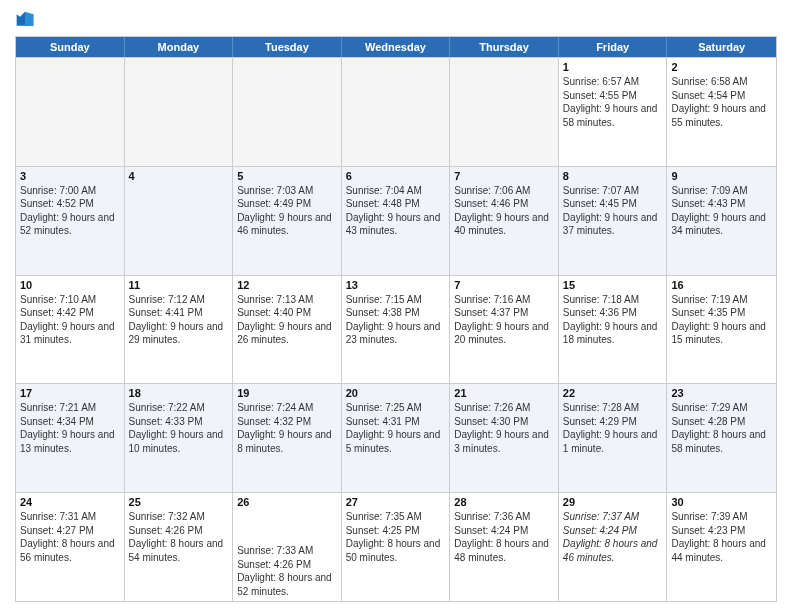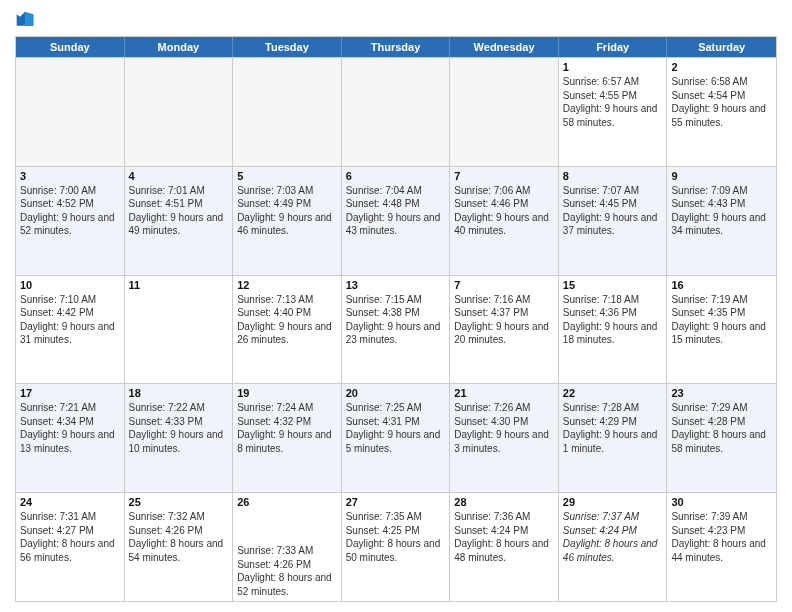--- a/index.html
+++ b/index.html
@@ -133,22 +133,22 @@
       <div class="month-title"></div>
       <div class="subtitle"></div>
     </div>
   </div>
 
   <div class="calendar">
     <div class="cal-header">
     <div class="cal-header-cell">Sunday</div>
         <div class="cal-header-cell">Monday</div>
         <div class="cal-header-cell">Tuesday</div>
+        <div class="cal-header-cell">Wednesday</div>
         <div class="cal-header-cell">Thursday</div>
-        <div class="cal-header-cell">Wednesday</div>
         <div class="cal-header-cell">Friday</div>
         <div class="cal-header-cell">Saturday</div>
       </div>
     <div class="cal-body">
     <div class="cal-row">
           <div class="cal-cell empty"></div>
           <div class="cal-cell empty"></div>
           <div class="cal-cell empty"></div>
           <div class="cal-cell empty"></div>
           <div class="cal-cell empty"></div>
@@ -167,23 +167,20 @@
         </div>
         <div class="cal-row">
           <div class="cal-cell alt-row">
             <div class="day-num">3</div>
             <div class="day-info" style="white-space: pre-line;">Sunrise: 7:00 AM
 Sunset: 4:52 PM
 Daylight: 9 hours and 52 minutes.</div>
           </div>
           <div class="cal-cell alt-row">
             <div class="day-num">4</div>
-            <div class="day-info" style="white-space: pre-line;">Sunrise: 7:01 AM
-Sunset: 4:51 PM
-Daylight: 9 hours and 49 minutes.</div>
           </div>
           <div class="cal-cell alt-row">
             <div class="day-num">5</div>
             <div class="day-info" style="white-space: pre-line;">Sunrise: 7:03 AM
 Sunset: 4:49 PM
 Daylight: 9 hours and 46 minutes.</div>
           </div>
           <div class="cal-cell alt-row">
             <div class="day-num">6</div>
             <div class="day-info" style="white-space: pre-line;">Sunrise: 7:04 AM
@@ -211,20 +208,23 @@
         </div>
         <div class="cal-row">
           <div class="cal-cell">
             <div class="day-num">10</div>
             <div class="day-info" style="white-space: pre-line;">Sunrise: 7:10 AM
 Sunset: 4:42 PM
 Daylight: 9 hours and 31 minutes.</div>
           </div>
           <div class="cal-cell">
             <div class="day-num">11</div>
+            <div class="day-info" style="white-space: pre-line;">Sunrise: 7:12 AM
+Sunset: 4:41 PM
+Daylight: 9 hours and 29 minutes.</div>
           </div>
           <div class="cal-cell">
             <div class="day-num">12</div>
             <div class="day-info" style="white-space: pre-line;">Sunrise: 7:13 AM
 Sunset: 4:40 PM
 Daylight: 9 hours and 26 minutes.</div>
           </div>
           <div class="cal-cell">
             <div class="day-num">13</div>
             <div class="day-info" style="white-space: pre-line;">Sunrise: 7:15 AM

